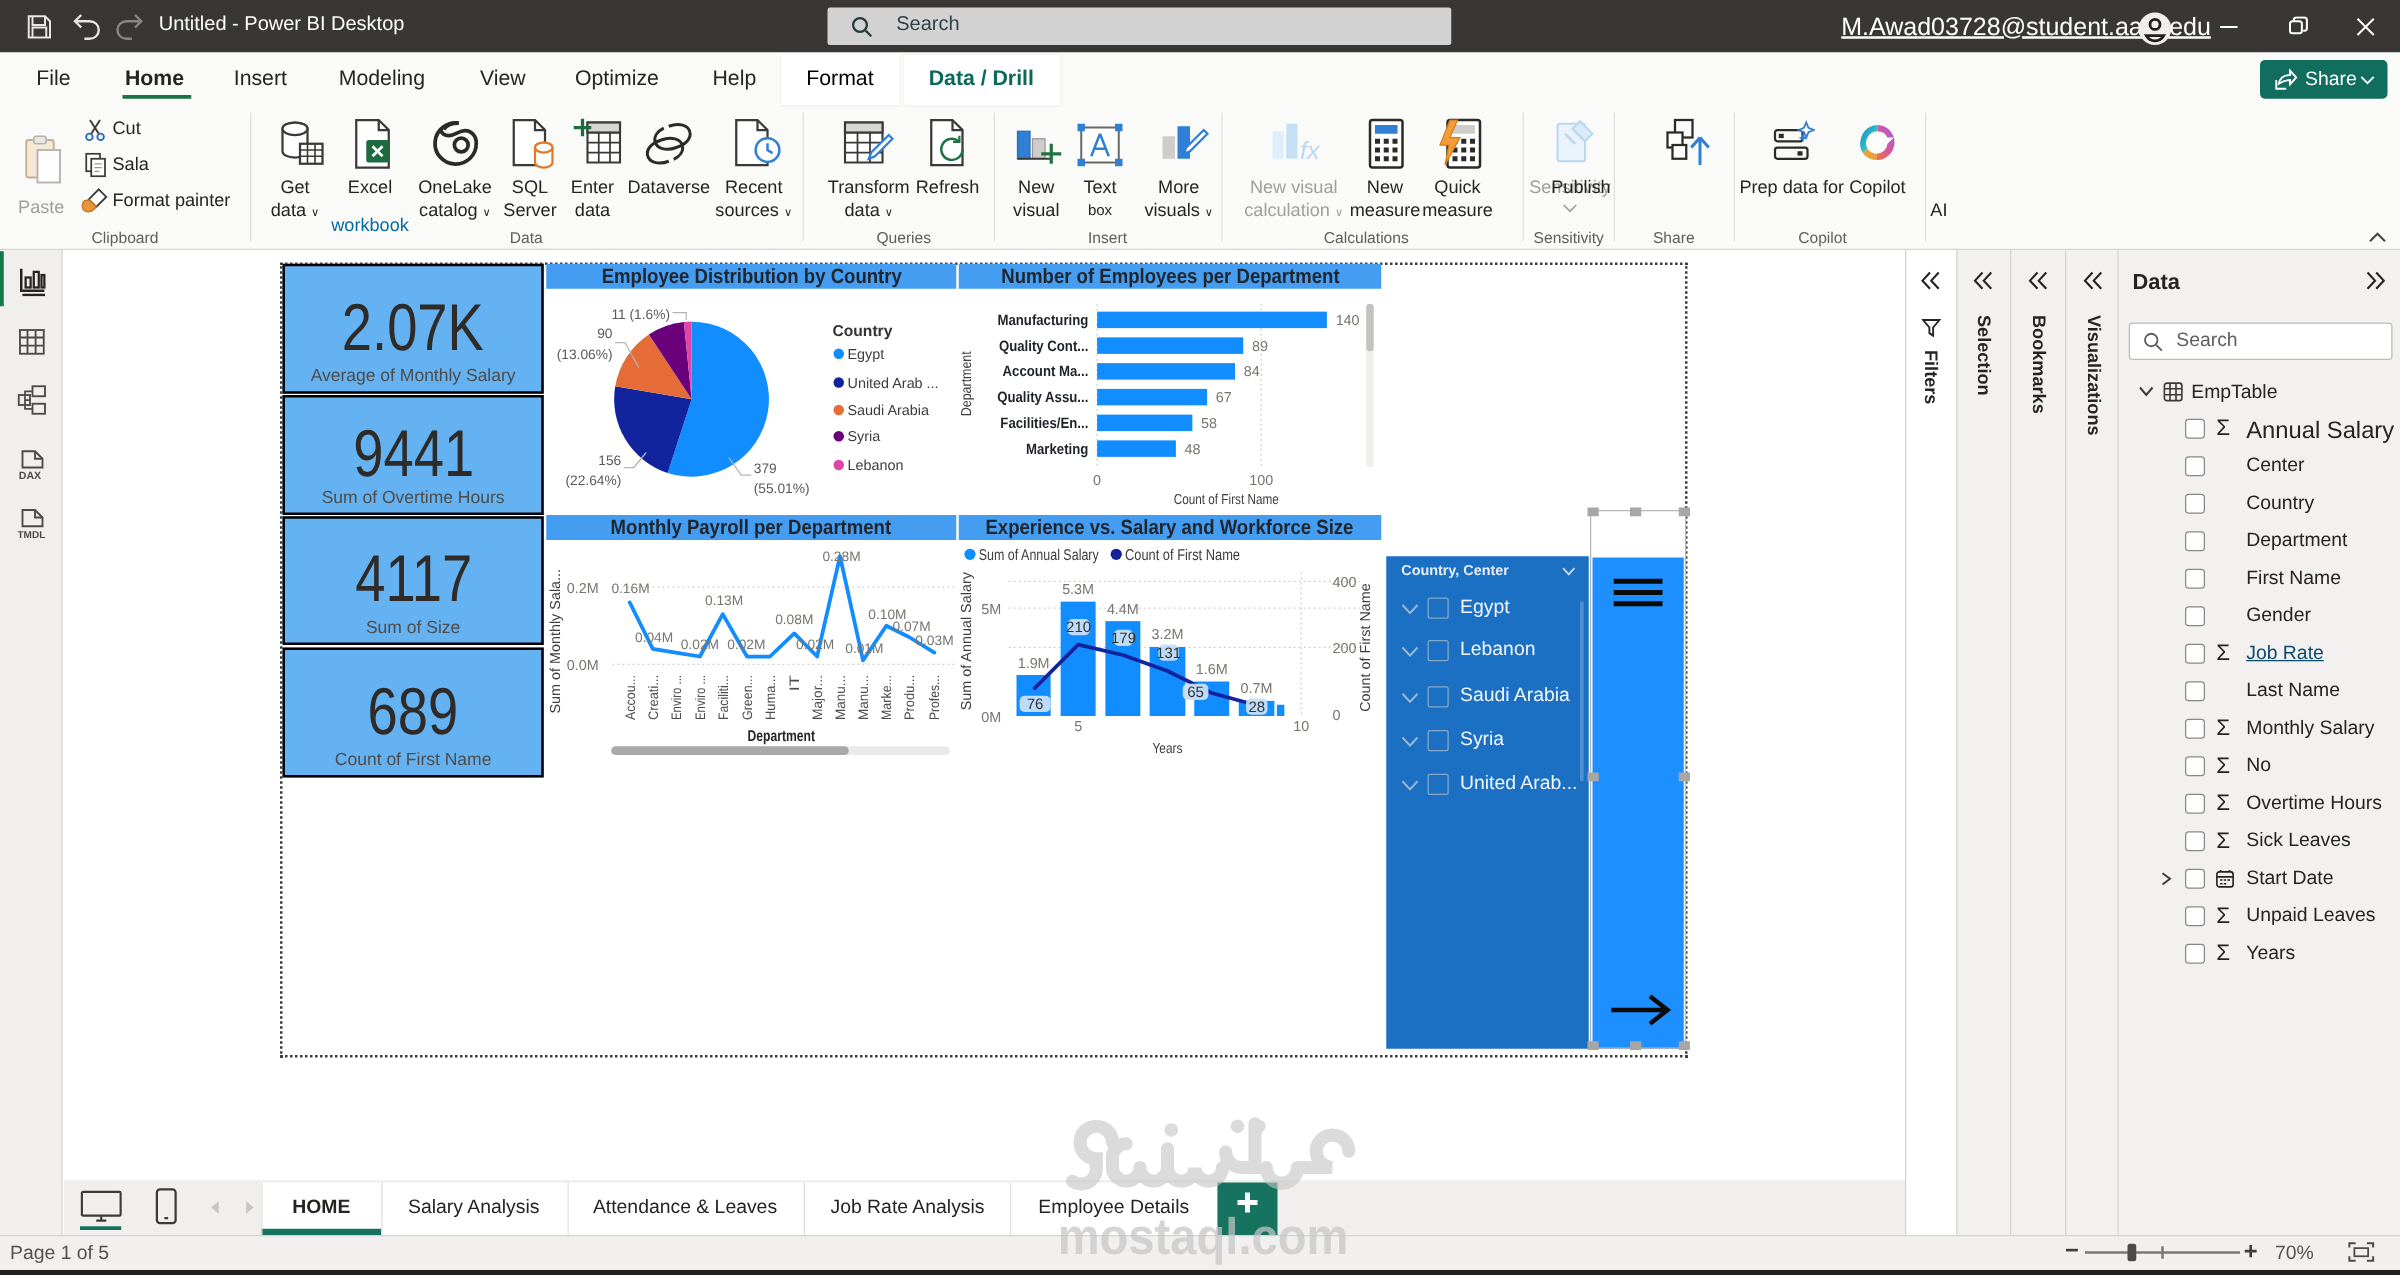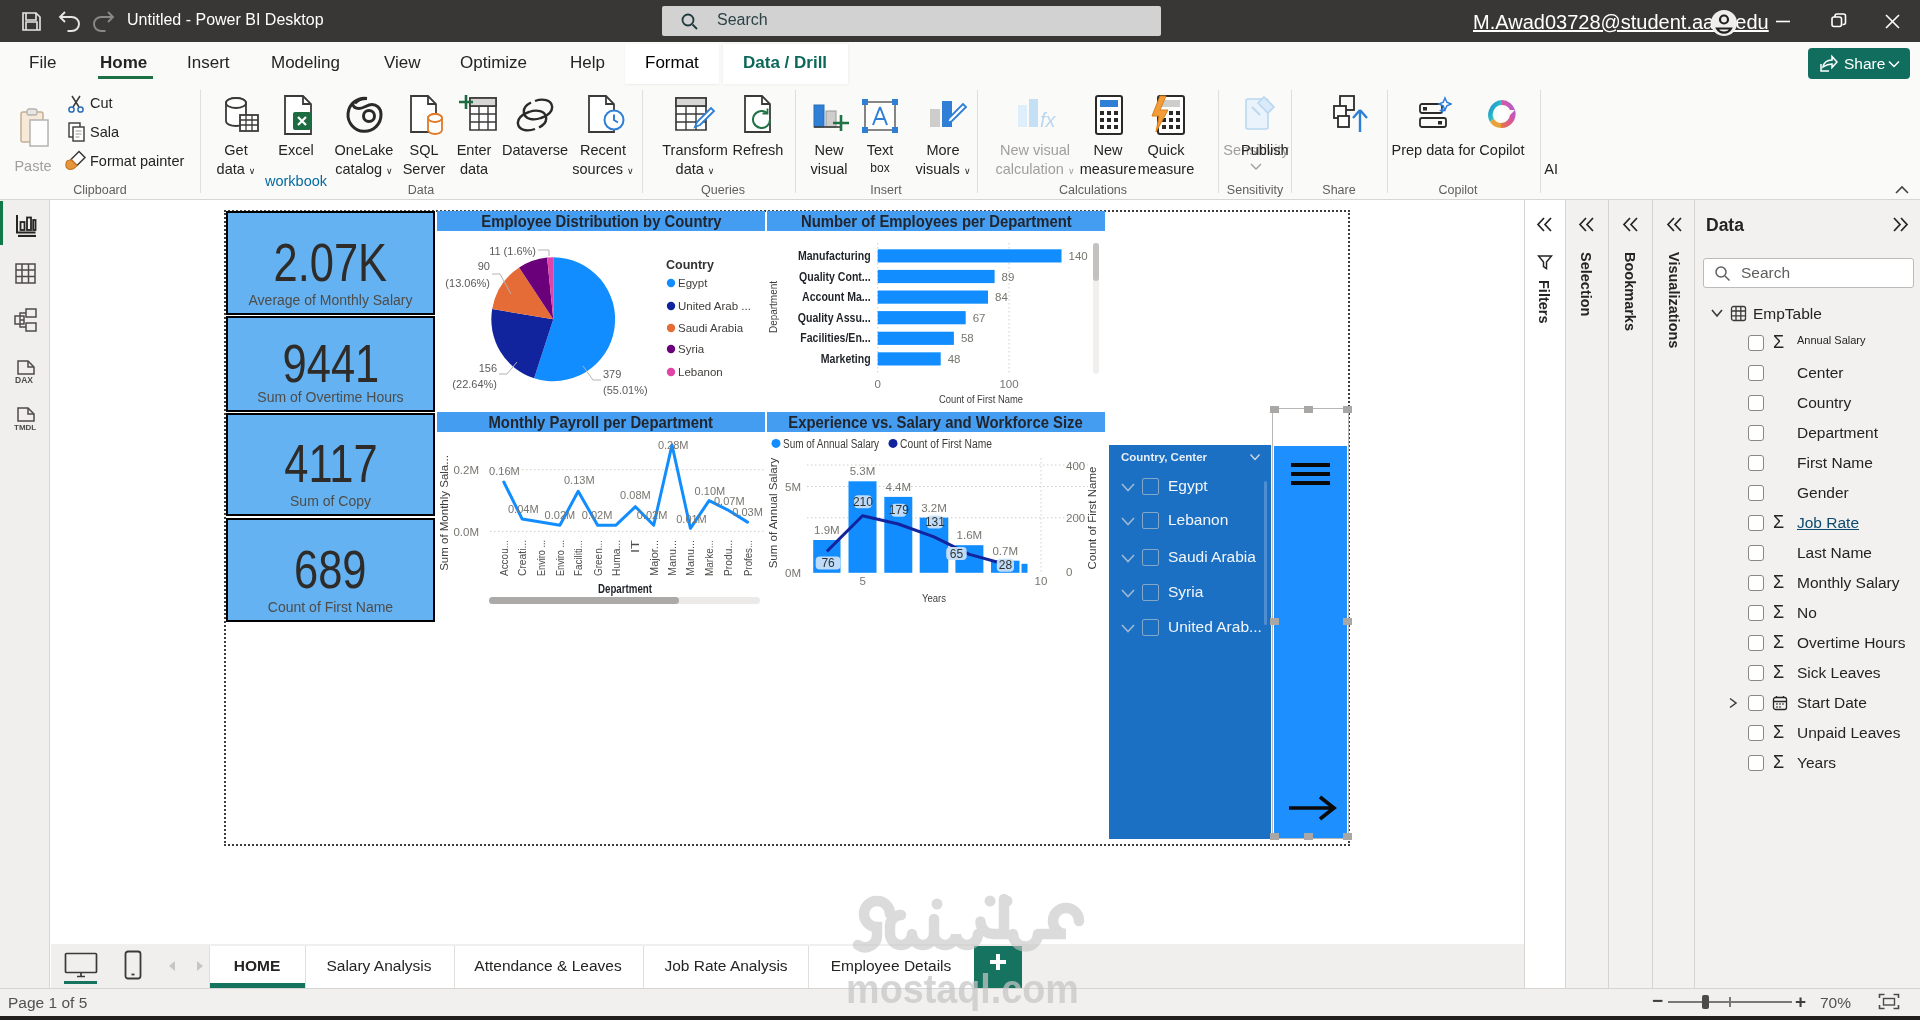--- a/index.html
+++ b/index.html
@@ -432,21 +432,21 @@
 <svg class="abs" style="left:1710px;top:307px;" width="14" height="12" viewBox="0 0 14 12">
     <path d="M2,3 l5,6 l5,-6" stroke="#3b3a39" stroke-width="1.6" fill="none"></path>
   </svg>
 <svg class="abs" style="left:1730px;top:305px;" width="17" height="17" viewBox="0 0 17 17" fill="none" stroke="#3b3a39" stroke-width="1.3">
  <rect x="1.5" y="1.5" width="14" height="14" rx="2"></rect>
  <path d="M1.5,6 h14 M1.5,10.8 h14 M6,1.5 v14 M10.8,1.5 v14"></path>
 </svg>
 <div class="abs" style="left:1753px;top:305px;font-size:15.5px;color:#252423;">EmpTable</div>
 <div class="abs" style="left:1748px;top:335px;width:16px;height:16px;background:#fff;border:1.4px solid #8a8886;border-radius:3px;"></div>
 <div class="abs" style="left:1773px;top:332px;font-size:18px;color:#252423;">Σ</div>
-<div class="abs" style="left:1797px;top:334px;font-size:11px;color:#252423;">Annual Salary</div>
+<div class="abs" style="left:1797px;top:334px;font-size:19px;color:#252423;">Annual Salary</div>
 <div class="abs" style="left:1748px;top:365px;width:16px;height:16px;background:#fff;border:1.4px solid #8a8886;border-radius:3px;"></div>
 <div class="abs" style="left:1797px;top:364px;font-size:15.5px;color:#252423;">Center</div>
 <div class="abs" style="left:1748px;top:395px;width:16px;height:16px;background:#fff;border:1.4px solid #8a8886;border-radius:3px;"></div>
 <div class="abs" style="left:1797px;top:394px;font-size:15.5px;color:#252423;">Country</div>
 <div class="abs" style="left:1748px;top:425px;width:16px;height:16px;background:#fff;border:1.4px solid #8a8886;border-radius:3px;"></div>
 <div class="abs" style="left:1797px;top:424px;font-size:15.5px;color:#252423;">Department</div>
 <div class="abs" style="left:1748px;top:455px;width:16px;height:16px;background:#fff;border:1.4px solid #8a8886;border-radius:3px;"></div>
 <div class="abs" style="left:1797px;top:454px;font-size:15.5px;color:#252423;">First Name</div>
 <div class="abs" style="left:1748px;top:485px;width:16px;height:16px;background:#fff;border:1.4px solid #8a8886;border-radius:3px;"></div>
 <div class="abs" style="left:1797px;top:484px;font-size:15.5px;color:#252423;">Gender</div>
@@ -485,21 +485,21 @@
 <div class="abs" style="left:1797px;top:754px;font-size:15.5px;color:#252423;">Years</div>
 <div class="abs" style="left:224px;top:210px;width:1126px;height:636px;border:2px dotted #3d3d3d;"></div>
 <div class="abs" style="left:226px;top:211px;width:209px;height:104px;background:#64b2f1;border:2px solid #000;"></div>
 <div class="abs" style="left:226px;top:236px;width:209px;text-align:center;font-size:53px;line-height:53px;color:#2e2b28;"><span style="display:inline-block;transform:scaleX(0.82);transform-origin:center;">2.07K</span></div>
 <div class="abs" style="left:226px;top:292px;width:209px;text-align:center;font-size:14px;color:#4e4c4a;">Average of Monthly Salary</div>
 <div class="abs" style="left:226px;top:316px;width:209px;height:96px;background:#64b2f1;border:2px solid #000;"></div>
 <div class="abs" style="left:226px;top:337px;width:209px;text-align:center;font-size:53px;line-height:53px;color:#2e2b28;"><span style="display:inline-block;transform:scaleX(0.82);transform-origin:center;">9441</span></div>
 <div class="abs" style="left:226px;top:389px;width:209px;text-align:center;font-size:14px;color:#4e4c4a;">Sum of Overtime Hours</div>
 <div class="abs" style="left:226px;top:413px;width:209px;height:103px;background:#64b2f1;border:2px solid #000;"></div>
 <div class="abs" style="left:226px;top:437px;width:209px;text-align:center;font-size:53px;line-height:53px;color:#2e2b28;"><span style="display:inline-block;transform:scaleX(0.82);transform-origin:center;">4117</span></div>
-<div class="abs" style="left:226px;top:493px;width:209px;text-align:center;font-size:14px;color:#4e4c4a;">Sum of Copy</div>
+<div class="abs" style="left:226px;top:493px;width:209px;text-align:center;font-size:14px;color:#4e4c4a;">Sum of Size</div>
 <div class="abs" style="left:226px;top:518px;width:209px;height:104px;background:#64b2f1;border:2px solid #000;"></div>
 <div class="abs" style="left:226px;top:543px;width:209px;text-align:center;font-size:53px;line-height:53px;color:#2e2b28;"><span style="display:inline-block;transform:scaleX(0.82);transform-origin:center;">689</span></div>
 <div class="abs" style="left:226px;top:599px;width:209px;text-align:center;font-size:14px;color:#4e4c4a;">Count of First Name</div>
 
 <div class="abs" style="left:437px;top:211px;width:328px;height:20px;background:#459df2;"></div>
 <div class="abs" style="left:437px;top:212px;width:328px;text-align:center;font-size:16.5px;font-weight:bold;color:#21262e;"><span class="cond">Employee Distribution by Country</span></div>
 <svg class="abs" style="left:437px;top:212px;" width="328" height="197" viewBox="0 0 328 197">
 <path d="M116.3,107.3 L116.3,45.3 A62.0,62.0 0 1 1 97.1,166.3 Z" fill="#118DFF"></path>
 <path d="M116.3,107.3 L97.1,166.3 A62.0,62.0 0 0 1 55.2,97.0 Z" fill="#12239E"></path>
 <path d="M116.3,107.3 L55.2,97.0 A62.0,62.0 0 0 1 82.1,55.6 Z" fill="#E66C37"></path>

